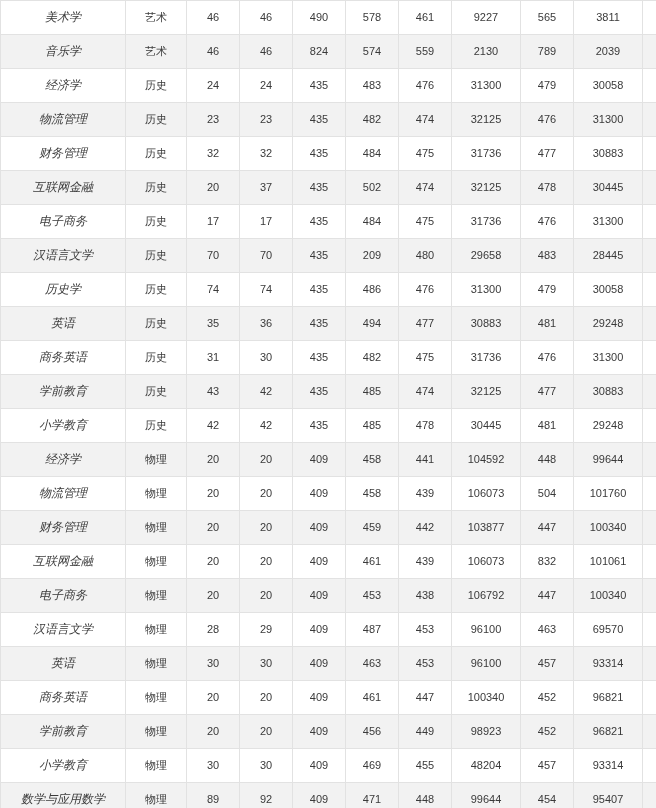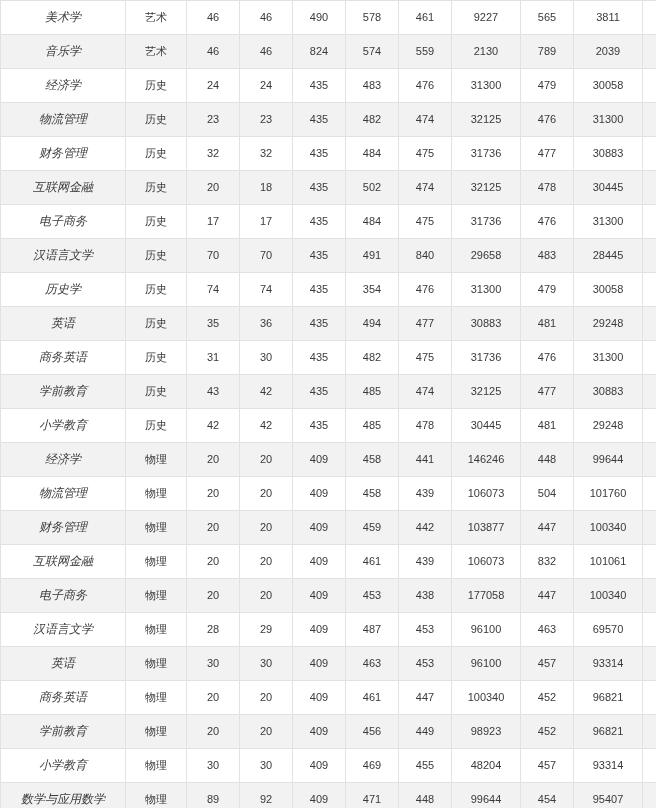--- a/index.html
+++ b/index.html
@@ -127,21 +127,21 @@
         <td class="col-num">475</td>
         <td class="col-wide">31736</td>
         <td class="col-num">477</td>
         <td class="col-wide">30883</td>
         <td class="col-last">40</td>
       </tr>
       <tr class="row-even">
         <td class="col-major col-first">互联网金融</td>
         <td class="col-subject">历史</td>
         <td class="col-num">20</td>
-        <td class="col-num">18</td>
+        <td class="col-num">37</td>
         <td class="col-num">435</td>
         <td class="col-num">502</td>
         <td class="col-num">474</td>
         <td class="col-wide">32125</td>
         <td class="col-num">478</td>
         <td class="col-wide">30445</td>
         <td class="col-last">39</td>
       </tr>
       <tr class="row-odd">
         <td class="col-major col-first">电子商务</td>
@@ -155,34 +155,34 @@
         <td class="col-num">476</td>
         <td class="col-wide">31300</td>
         <td class="col-last">40</td>
       </tr>
       <tr class="row-even">
         <td class="col-major col-first">汉语言文学</td>
         <td class="col-subject">历史</td>
         <td class="col-num">70</td>
         <td class="col-num">70</td>
         <td class="col-num">435</td>
-        <td class="col-num">491</td>
-        <td class="col-num">840</td>
+        <td class="col-num">209</td>
+        <td class="col-num">480</td>
         <td class="col-wide">29658</td>
         <td class="col-num">483</td>
         <td class="col-wide">28445</td>
         <td class="col-last">45</td>
       </tr>
       <tr class="row-odd">
         <td class="col-major col-first">历史学</td>
         <td class="col-subject">历史</td>
         <td class="col-num">74</td>
         <td class="col-num">74</td>
         <td class="col-num">435</td>
-        <td class="col-num">354</td>
+        <td class="col-num">486</td>
         <td class="col-num">476</td>
         <td class="col-wide">31300</td>
         <td class="col-num">479</td>
         <td class="col-wide">30058</td>
         <td class="col-last">41</td>
       </tr>
       <tr class="row-even">
         <td class="col-major col-first">英语</td>
         <td class="col-subject">历史</td>
         <td class="col-num">35</td>
@@ -235,21 +235,21 @@
         <td class="col-last">43</td>
       </tr>
       <tr class="row-even">
         <td class="col-major col-first">经济学</td>
         <td class="col-subject">物理</td>
         <td class="col-num">20</td>
         <td class="col-num">20</td>
         <td class="col-num">409</td>
         <td class="col-num">458</td>
         <td class="col-num">441</td>
-        <td class="col-wide">146246</td>
+        <td class="col-wide">104592</td>
         <td class="col-num">448</td>
         <td class="col-wide">99644</td>
         <td class="col-last">32</td>
       </tr>
       <tr class="row-odd">
         <td class="col-major col-first">物流管理</td>
         <td class="col-subject">物理</td>
         <td class="col-num">20</td>
         <td class="col-num">20</td>
         <td class="col-num">409</td>
@@ -287,21 +287,21 @@
         <td class="col-last">30</td>
       </tr>
       <tr class="row-even">
         <td class="col-major col-first">电子商务</td>
         <td class="col-subject">物理</td>
         <td class="col-num">20</td>
         <td class="col-num">20</td>
         <td class="col-num">409</td>
         <td class="col-num">453</td>
         <td class="col-num">438</td>
-        <td class="col-wide">177058</td>
+        <td class="col-wide">106792</td>
         <td class="col-num">447</td>
         <td class="col-wide">100340</td>
         <td class="col-last">29</td>
       </tr>
       <tr class="row-odd">
         <td class="col-major col-first">汉语言文学</td>
         <td class="col-subject">物理</td>
         <td class="col-num">28</td>
         <td class="col-num">29</td>
         <td class="col-num">409</td>

